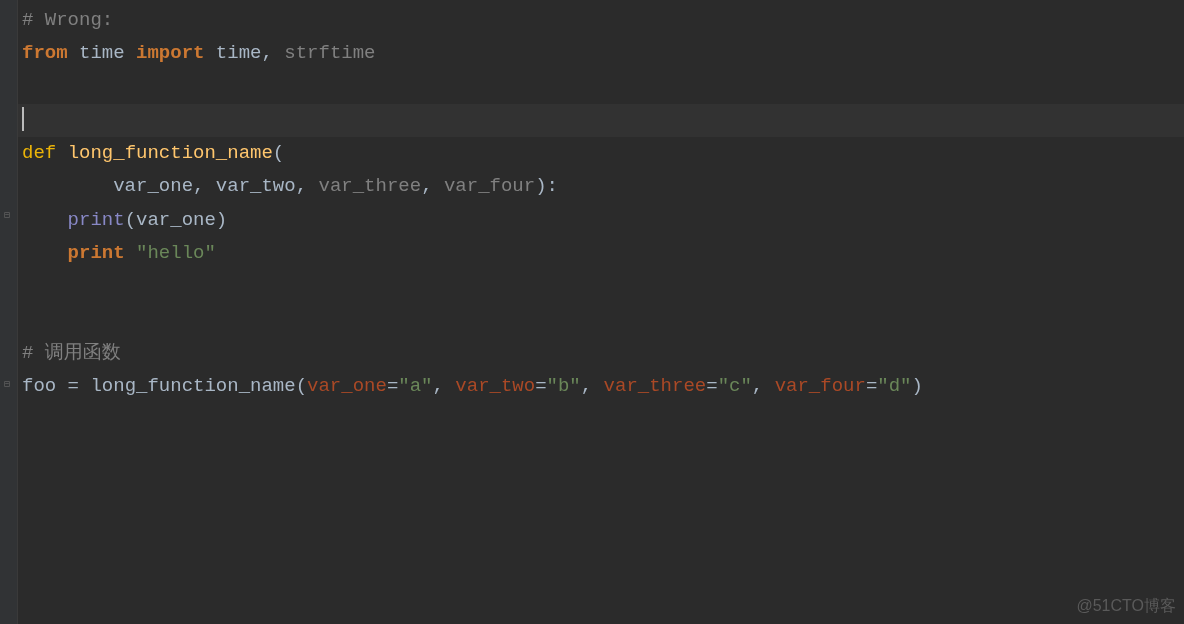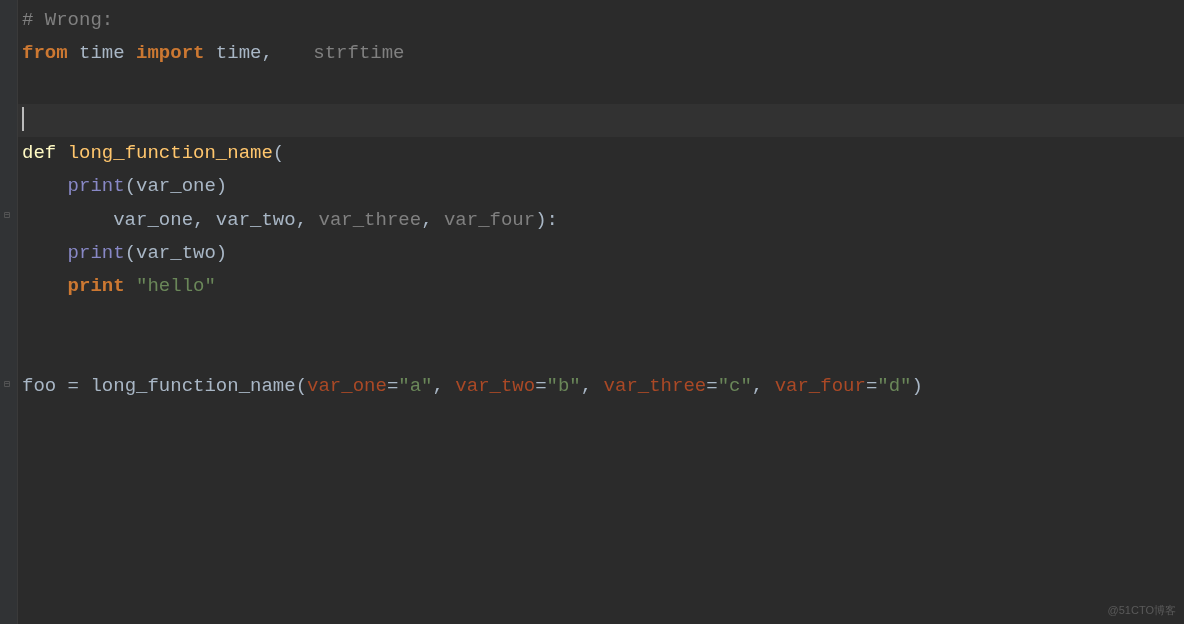--- a/index.html
+++ b/index.html
@@ -34,22 +34,22 @@
       padding-left: 22px;
       padding-top: 4px;
     }
     .line {
       white-space: pre;
       height: 33.3px;
     }
     .comment { color: #808080; }
     .keyword { color: #cc7832; font-weight: bold; }
     .module-name { color: #a9b7c6; }
-    .unused { color: #808080; margin-left: 29px; }
-    .def-kw { color: #fef9c3; }
+    .unused { color: #808080; }
+    .def-kw { color: #eab308; }
     .func-name { color: #ffc66d; }
     .param { color: #a9b7c6; }
     .param-unused { color: #808080; }
     .builtin { color: #8888c6; }
     .var { color: #a9b7c6; }
     .string { color: #6a8759; }
     .kwarg { color: #aa4926; }
     .paren { color: #a9b7c6; }
     .op { color: #a9b7c6; }
     .current-line {
@@ -67,42 +67,42 @@
       background: #bbbbbb;
       vertical-align: middle;
       position: relative;
       top: -1px;
     }
     .watermark {
       position: absolute;
       bottom: 4px;
       right: 8px;
       color: #5a5a5a;
-      font-size: 11px;
+      font-size: 16px;
       font-family: sans-serif;
     }
   </style>
 </head>
 <body>
 
 <div class="gutter">
   <div class="fold-marker" style="top:207px;">⊟</div>
   <div class="fold-marker" style="top:376px;">⊟</div>
 </div>
 
 <div class="current-line" style="top:104px;"></div>
 
 <div class="code-area">
 <div class="line"><span class="comment"># Wrong:</span></div>
 <div class="line"><span class="keyword">from</span> <span class="module-name">time</span> <span class="keyword">import</span> <span class="module-name">time</span><span class="op">, </span><span class="unused">strftime</span></div>
 <div class="line"></div>
 <div class="line" style="position:relative;z-index:1;"><span class="cursor"></span></div>
 <div class="line"><span class="def-kw">def</span> <span class="func-name">long_function_name</span><span class="paren">(</span></div>
+<div class="line"><span>        </span><span class="param">var_one</span><span class="op">, </span><span class="param">var_two</span><span class="op">, </span><span class="param-unused">var_three</span><span class="op">, </span><span class="param-unused">var_four</span><span class="paren">):</span></div>
 <div class="line"><span>    </span><span class="builtin">print</span><span class="paren">(</span><span class="var">var_one</span><span class="paren">)</span></div>
-<div class="line"><span>        </span><span class="param">var_one</span><span class="op">, </span><span class="param">var_two</span><span class="op">, </span><span class="param-unused">var_three</span><span class="op">, </span><span class="param-unused">var_four</span><span class="paren">):</span></div>
-<div class="line"><span>    </span><span class="builtin">print</span><span class="paren">(</span><span class="var">var_two</span><span class="paren">)</span></div>
 <div class="line"><span>    </span><span class="keyword">print</span><span> </span><span class="string">"hello"</span></div>
 <div class="line"></div>
 <div class="line"></div>
+<div class="line"><span class="comment"># 调用函数</span></div>
 <div class="line"><span class="var">foo </span><span class="op">= </span><span class="var">long_function_name</span><span class="paren">(</span><span class="kwarg">var_one</span><span class="op">=</span><span class="string">"a"</span><span class="op">, </span><span class="kwarg">var_two</span><span class="op">=</span><span class="string">"b"</span><span class="op">, </span><span class="kwarg">var_three</span><span class="op">=</span><span class="string">"c"</span><span class="op">, </span><span class="kwarg">var_four</span><span class="op">=</span><span class="string">"d"</span><span class="paren">)</span></div>
 </div>
 
 <div class="watermark">@51CTO博客</div>
 
 </body></html>

